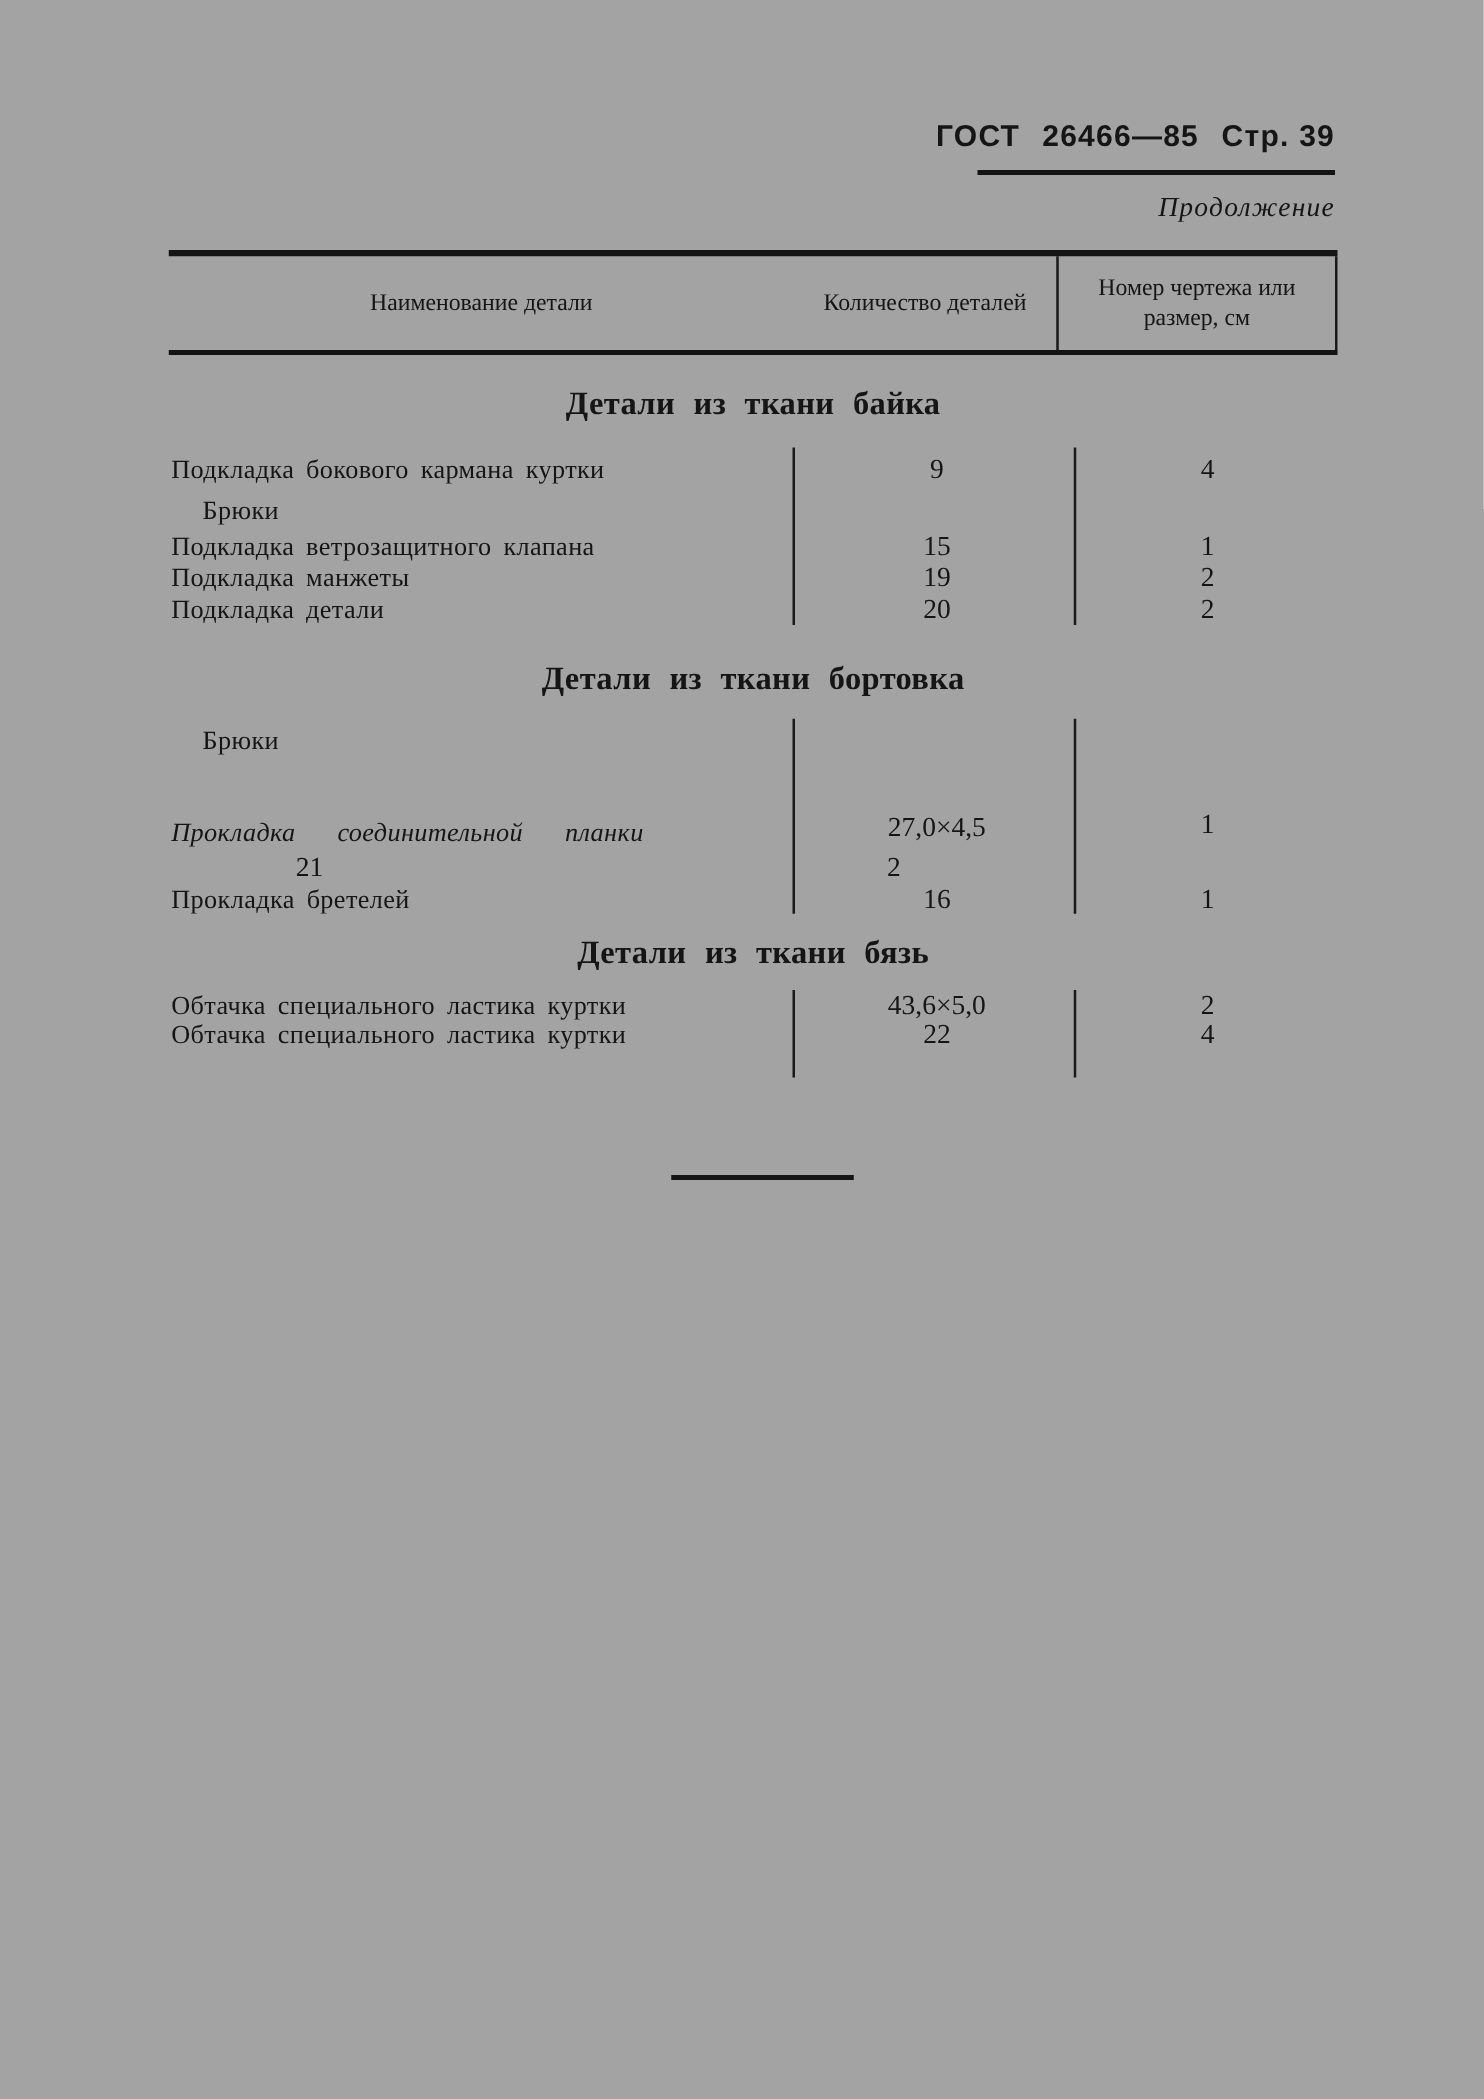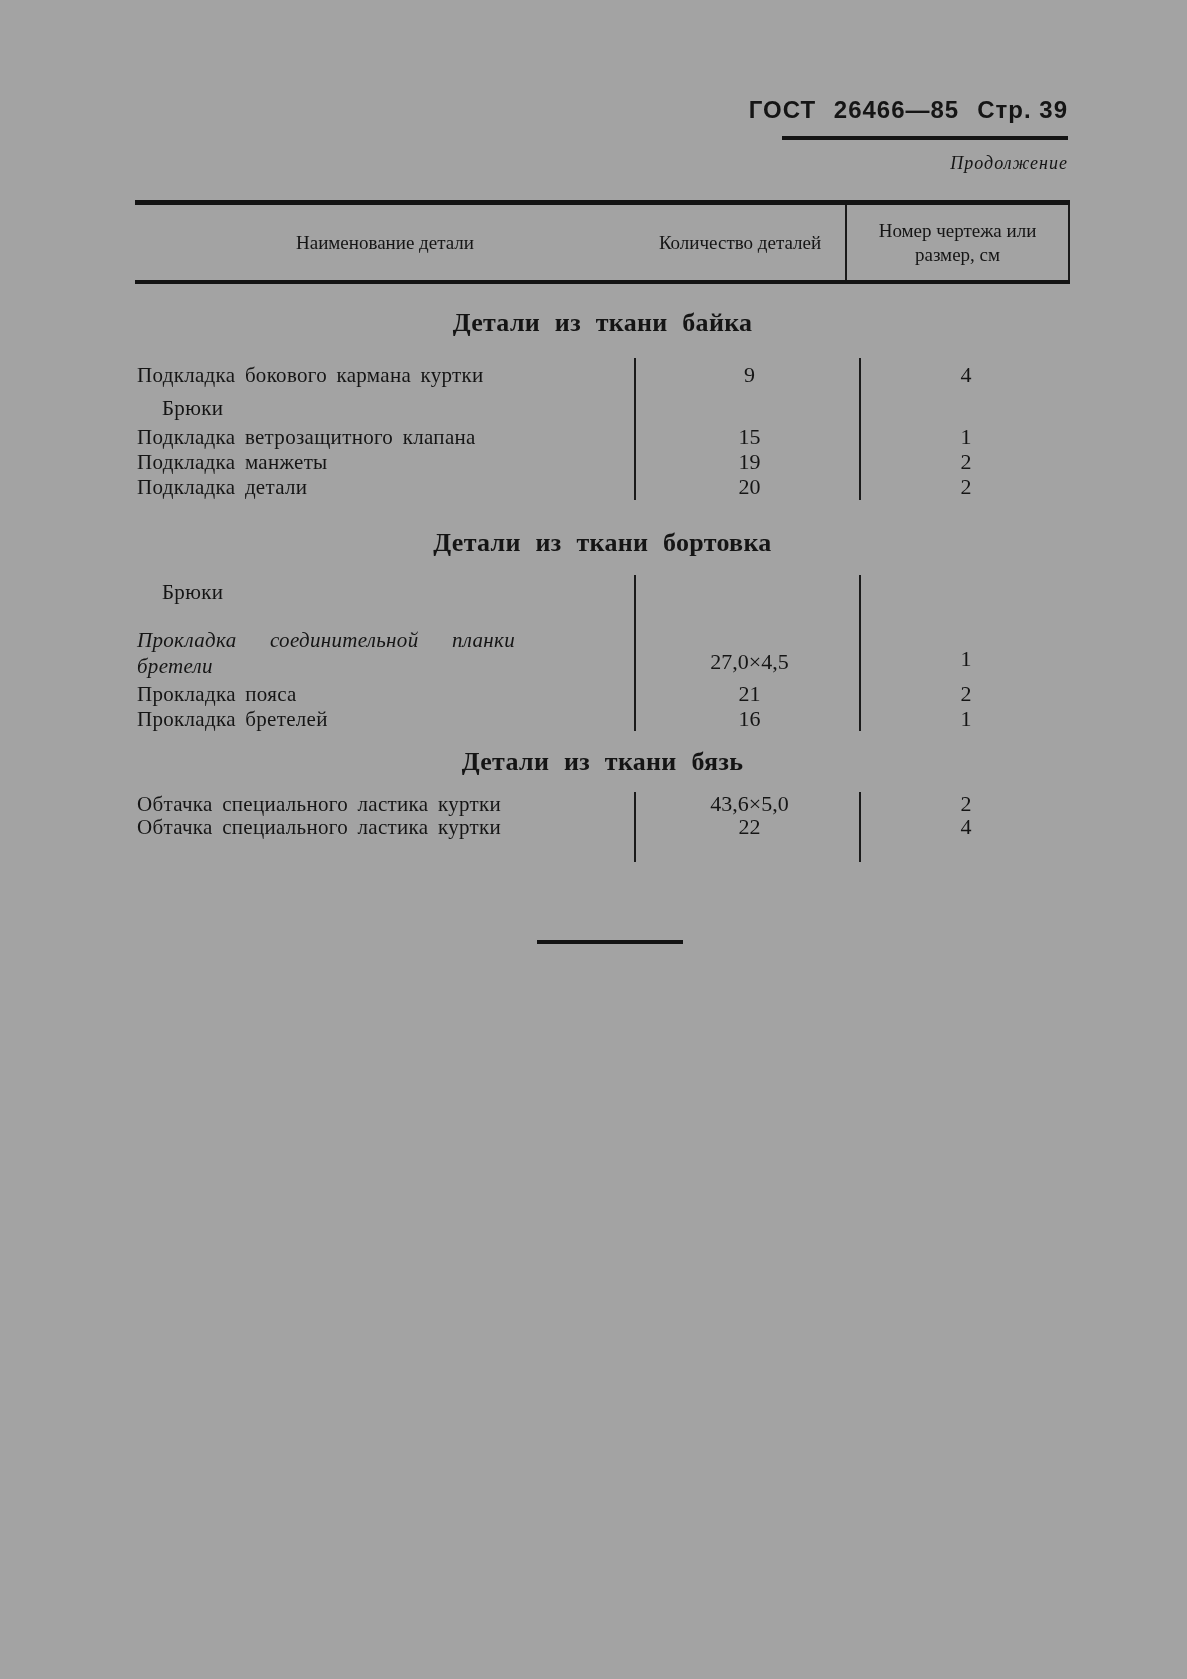--- a/index.html
+++ b/index.html
@@ -18,21 +18,21 @@
     font-weight:bold;font-size:24px;letter-spacing:1px;
     display:flex;gap:18px;white-space:nowrap;
   }
   .gost-head .std{word-spacing:10px;}
   .head-rule{
     position:absolute;top:136px;left:782px;width:286px;height:4px;
     background:#141414;
   }
   .continuation{
     position:absolute;top:153px;right:119px;
-    font-style:italic;font-size:18px;letter-spacing:1px;
+    font-style:italic;font-size:22px;letter-spacing:1px;
   }
   
   .table-wrap{position:absolute;top:200px;left:135px;width:935px;}
   .thead{
     display:flex;align-items:stretch;
     border-top:5px solid #141414;border-bottom:4px solid #141414;
     height:75px;
     font-size:19px;line-height:24px;
   }
   .th{display:flex;align-items:center;justify-content:center;text-align:center;}
@@ -126,27 +126,25 @@
     <div class="section-title st2">Детали из ткани бортовка</div>
     <div class="rowgroup rg2">
       <div class="trow h34">
         <div class="c1 indent">Брюки</div>
         <div class="c2"></div>
         <div class="c3"></div>
       </div>
       <div class="trow multiline">
         <div class="c1">
           <div class="jline">Прокладка соединительной планки</div>
-          <div>бретели</div>
         </div>
         <div class="c2">27,0×4,5</div>
         <div class="c3">1</div>
       </div>
       <div class="trow h26">
-        <div class="c1">Прокладка пояса</div>
         <div class="c2">21</div>
         <div class="c3">2</div>
       </div>
       <div class="trow h24">
         <div class="c1">Прокладка бретелей</div>
         <div class="c2">16</div>
         <div class="c3">1</div>
       </div>
     </div>
 

